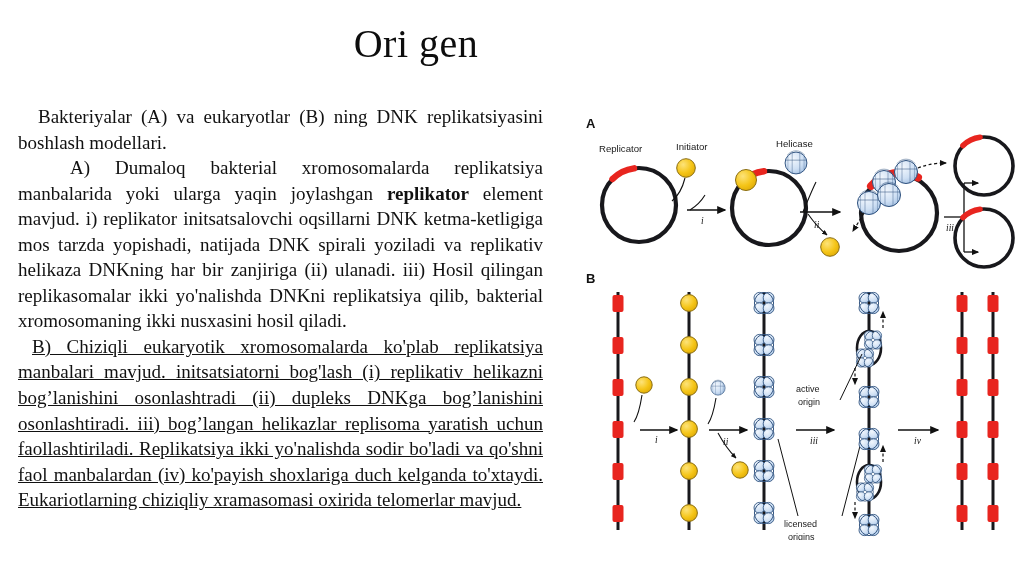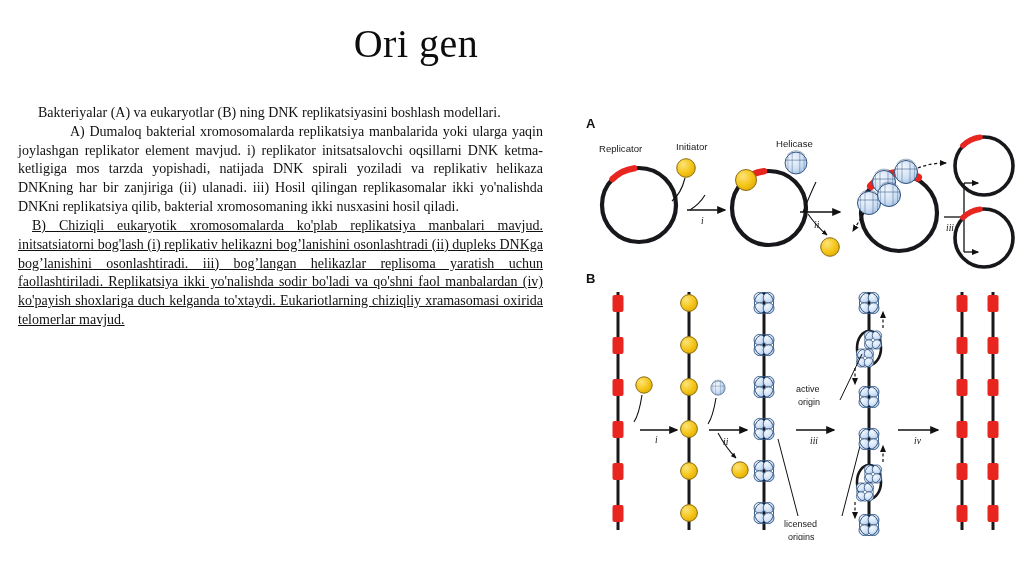--- a/index.html
+++ b/index.html
@@ -32,40 +32,40 @@
     font-weight: 400;
     letter-spacing: 0.5px;
     color: #0d0d0d;
     line-height: 1.1;
   }
   .text-column {
     position: absolute;
     left: 18px;
     top: 104px;
     width: 525px;
-    font-size: 14px;
+    font-size: 19px;
     line-height: 1.345;
     text-align: justify;
     color: #111111;
   }
   .text-column p {
     margin: 0;
   }
   .para-lead {
     text-indent: 20px;
   }
   .para-a {
     text-indent: 52px;
   }
   .para-b {
     text-indent: 14px;
     text-decoration: underline;
   }
   .para-a b, .bold-term {
-    font-weight: normal;
+    font-weight: bold;
   }
 
   
   .figure {
     position: absolute;
     left: 572px;
     top: 100px;
     width: 444px;
     height: 440px;
   }

